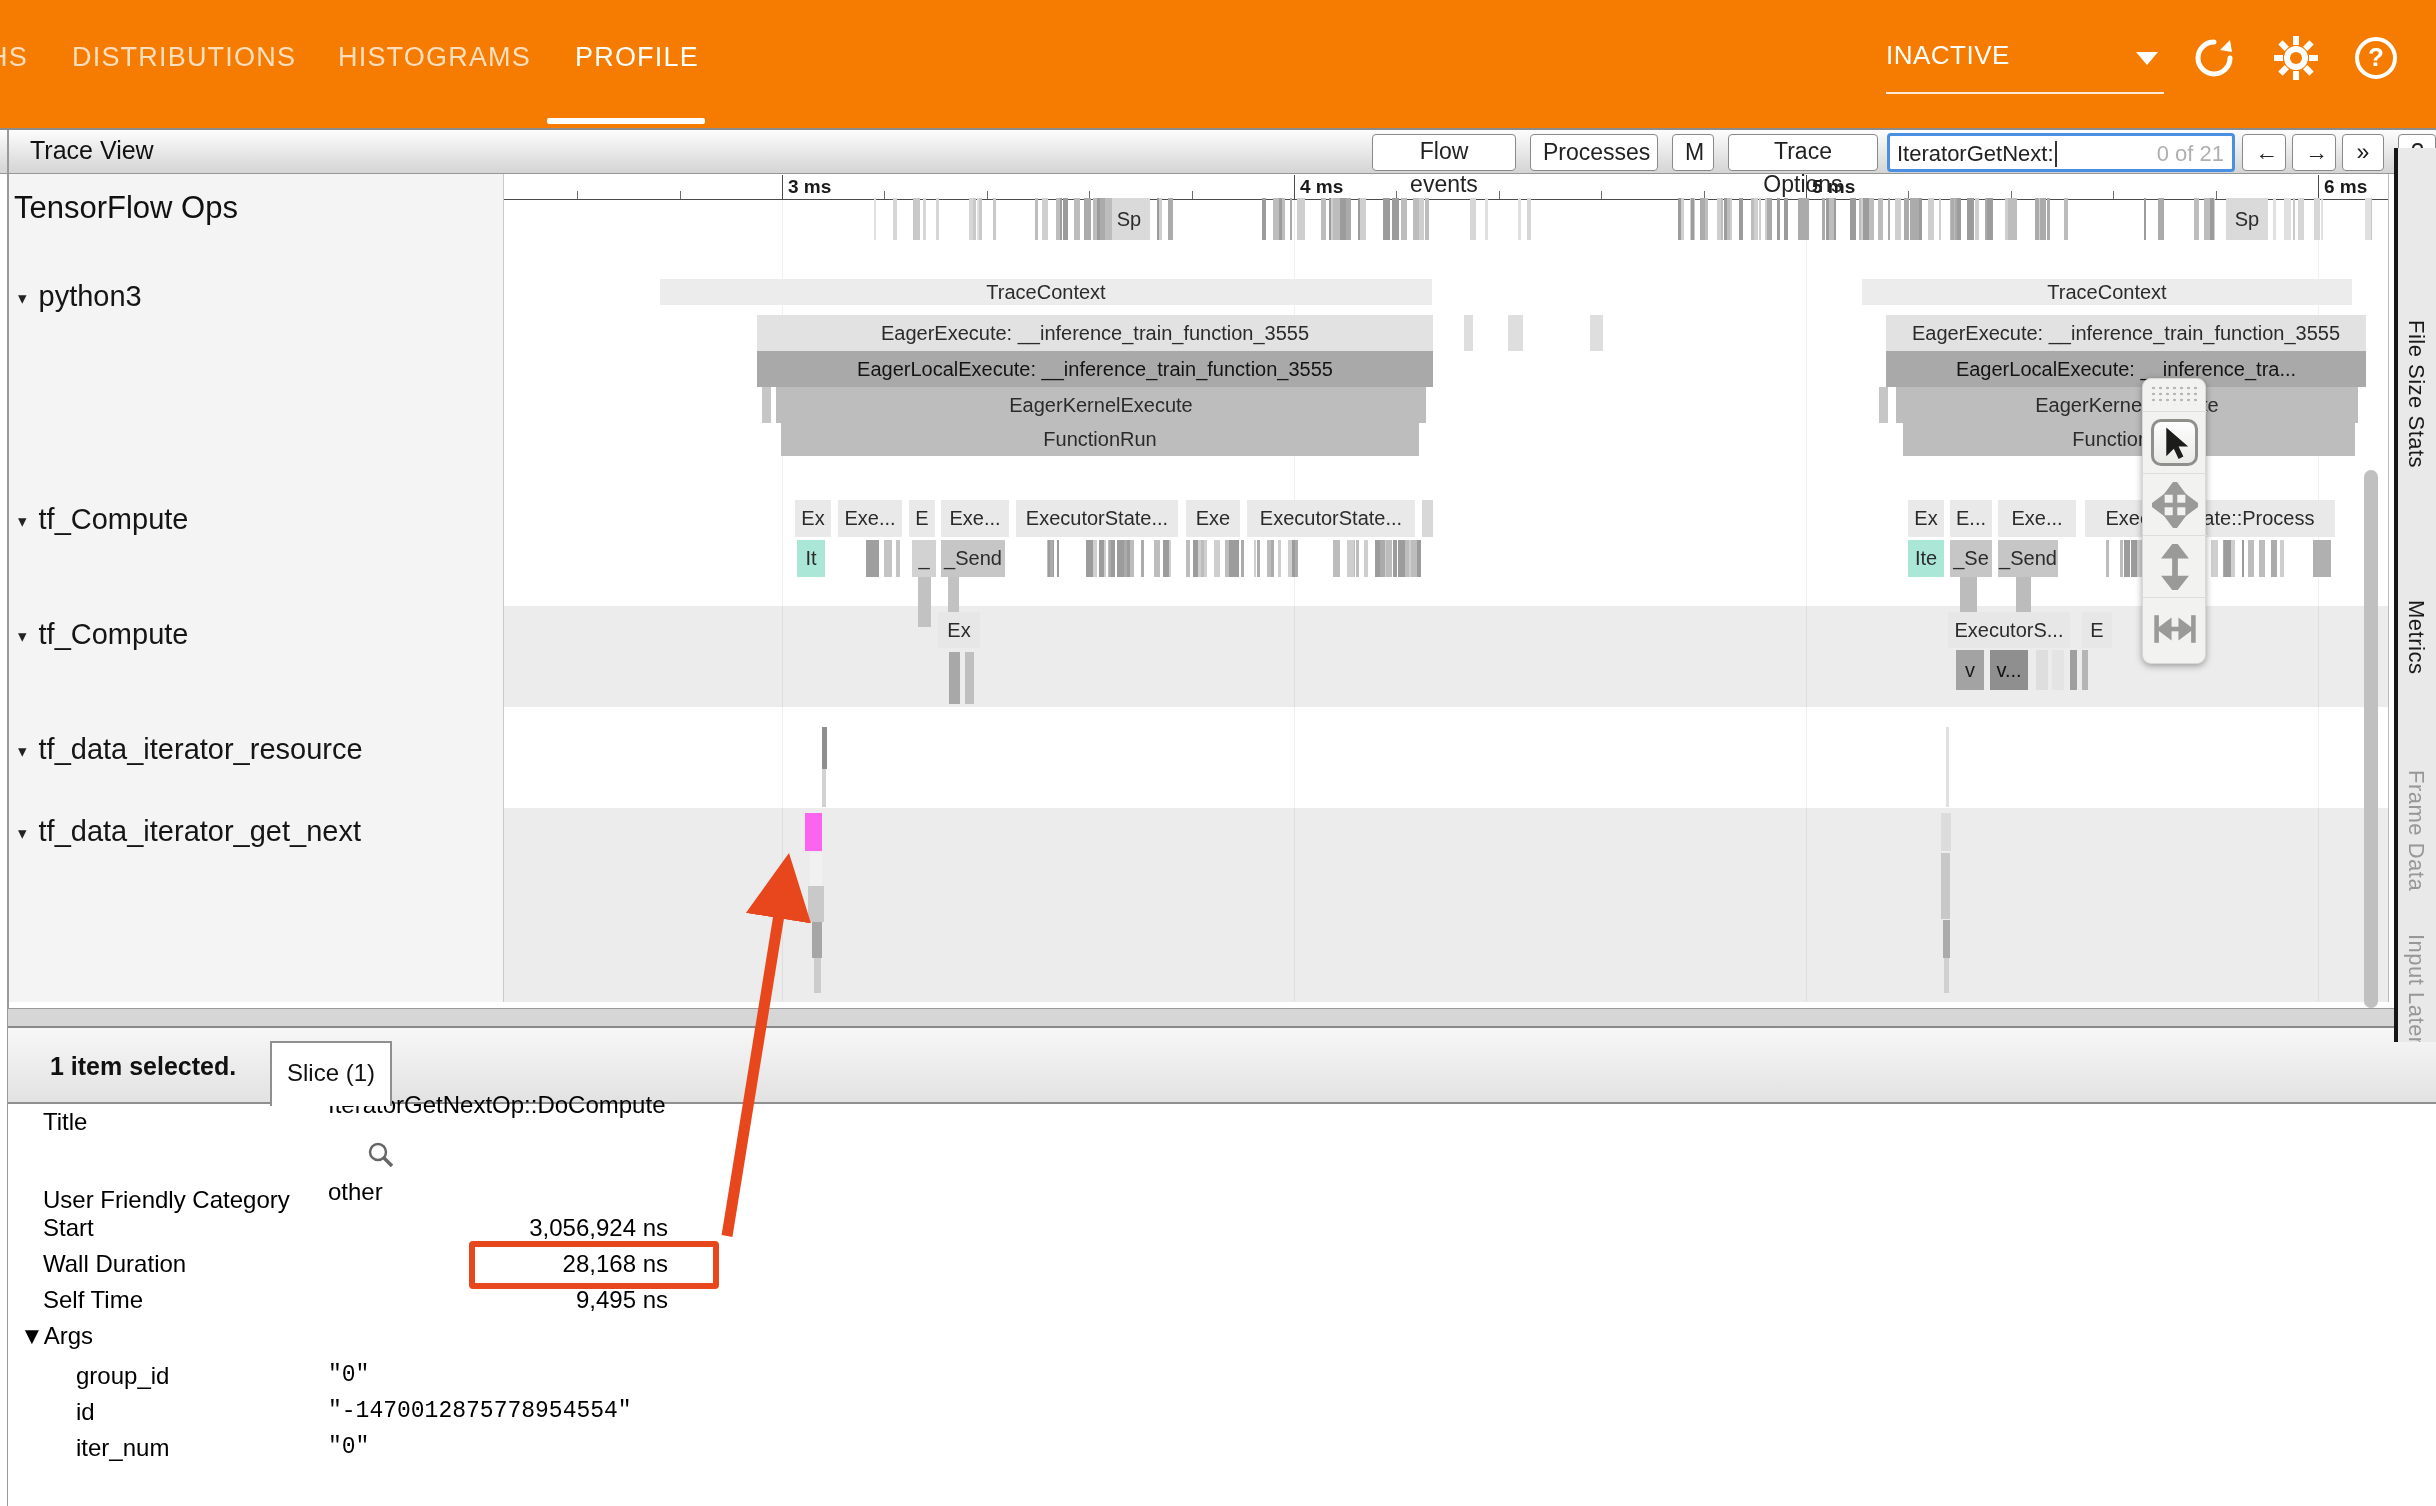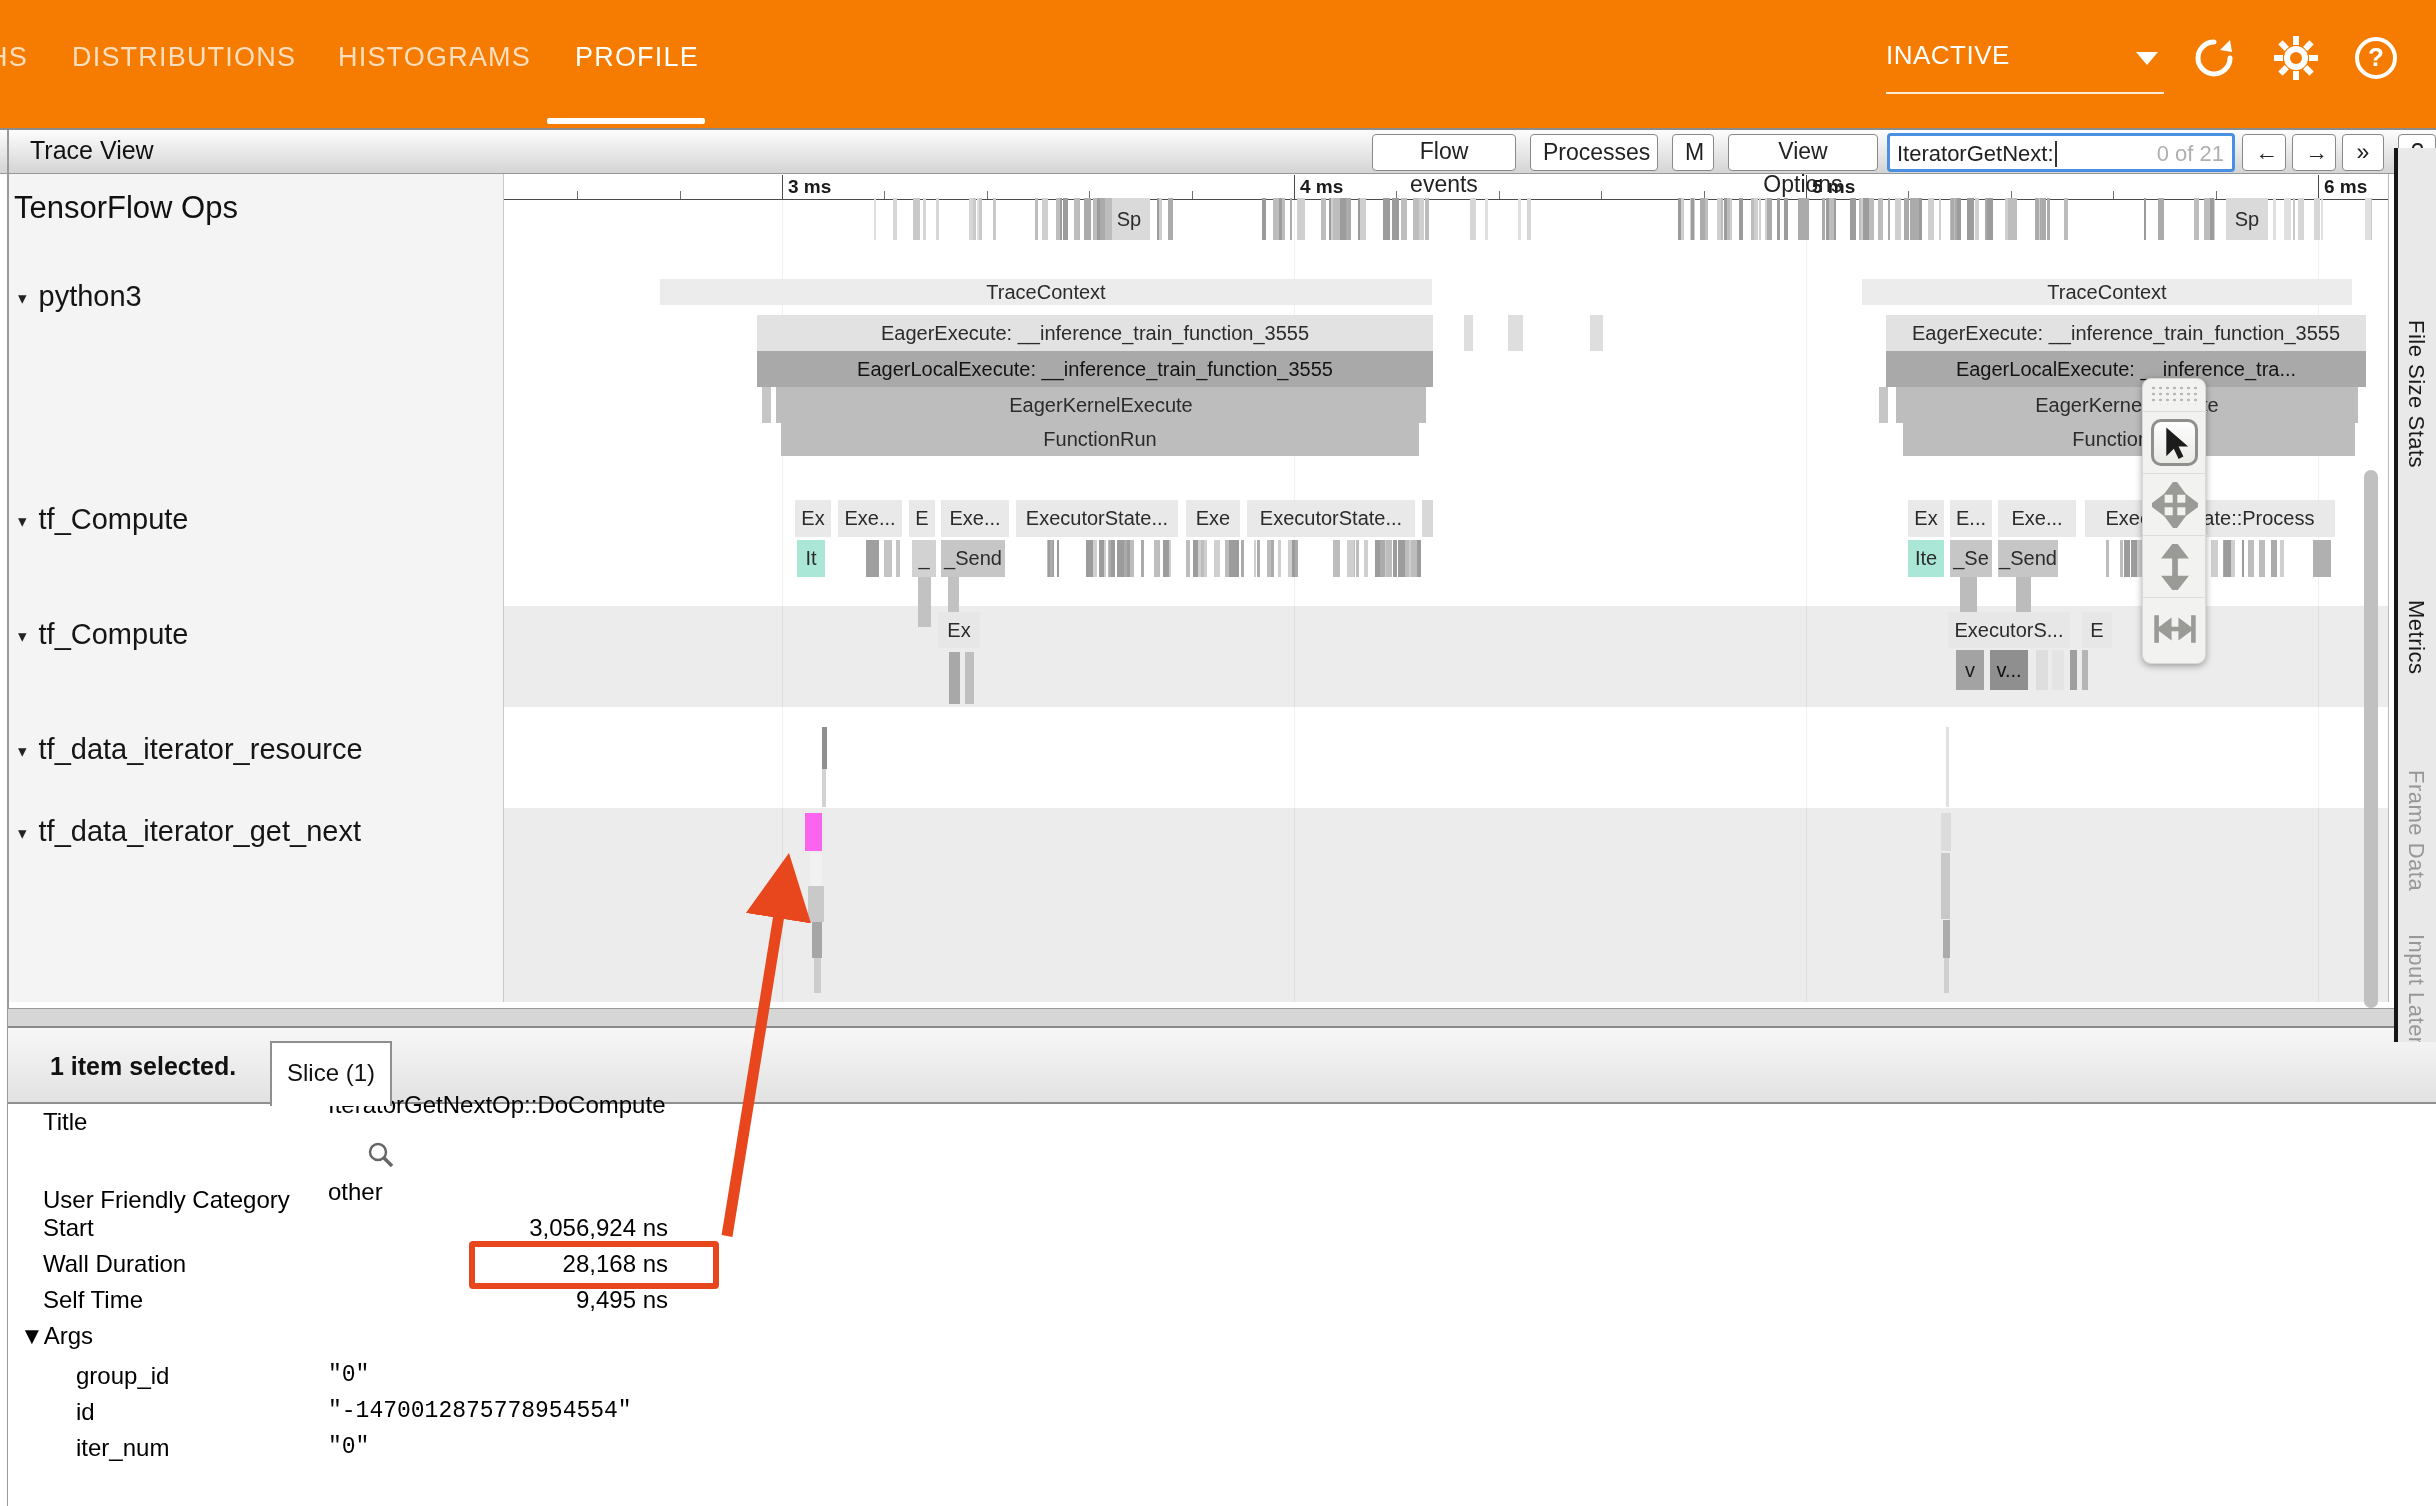--- a/index.html
+++ b/index.html
@@ -124,21 +124,21 @@
       <circle cx="24" cy="24" r="19" fill="none" stroke="#fff" stroke-width="4"></circle>
       <text x="24" y="32" text-anchor="middle" font-size="26" font-weight="bold" fill="#fff" font-family="Liberation Sans, sans-serif">?</text>
     </svg>
   </header>
 
   <div class="tvbar"></div>
   <span class="tv-title">Trace View</span>
   <button class="tv-btn" style="left:1372px;width:144px">Flow events</button>
   <button class="tv-btn" style="left:1530px;width:128px">Processes</button>
   <button class="tv-btn" style="left:1672px;width:42px">M</button>
-  <button class="tv-btn" style="left:1728px;width:150px">View Options</button>
+  <button class="tv-btn" style="left:1728px;width:150px">Trace Options</button>
   <div class="tv-search">
     <span class="q">IteratorGetNext:</span>
     <span class="count">0 of 21</span>
   </div>
   <button class="tv-btn" style="left:2242px;width:44px">←</button>
   <button class="tv-btn" style="left:2292px;width:44px">→</button>
   <button class="tv-btn" style="left:2342px;width:42px">»</button>
   <button class="tv-btn" style="left:2398px;width:38px">?</button>
 
   <div id="rowbgs">

